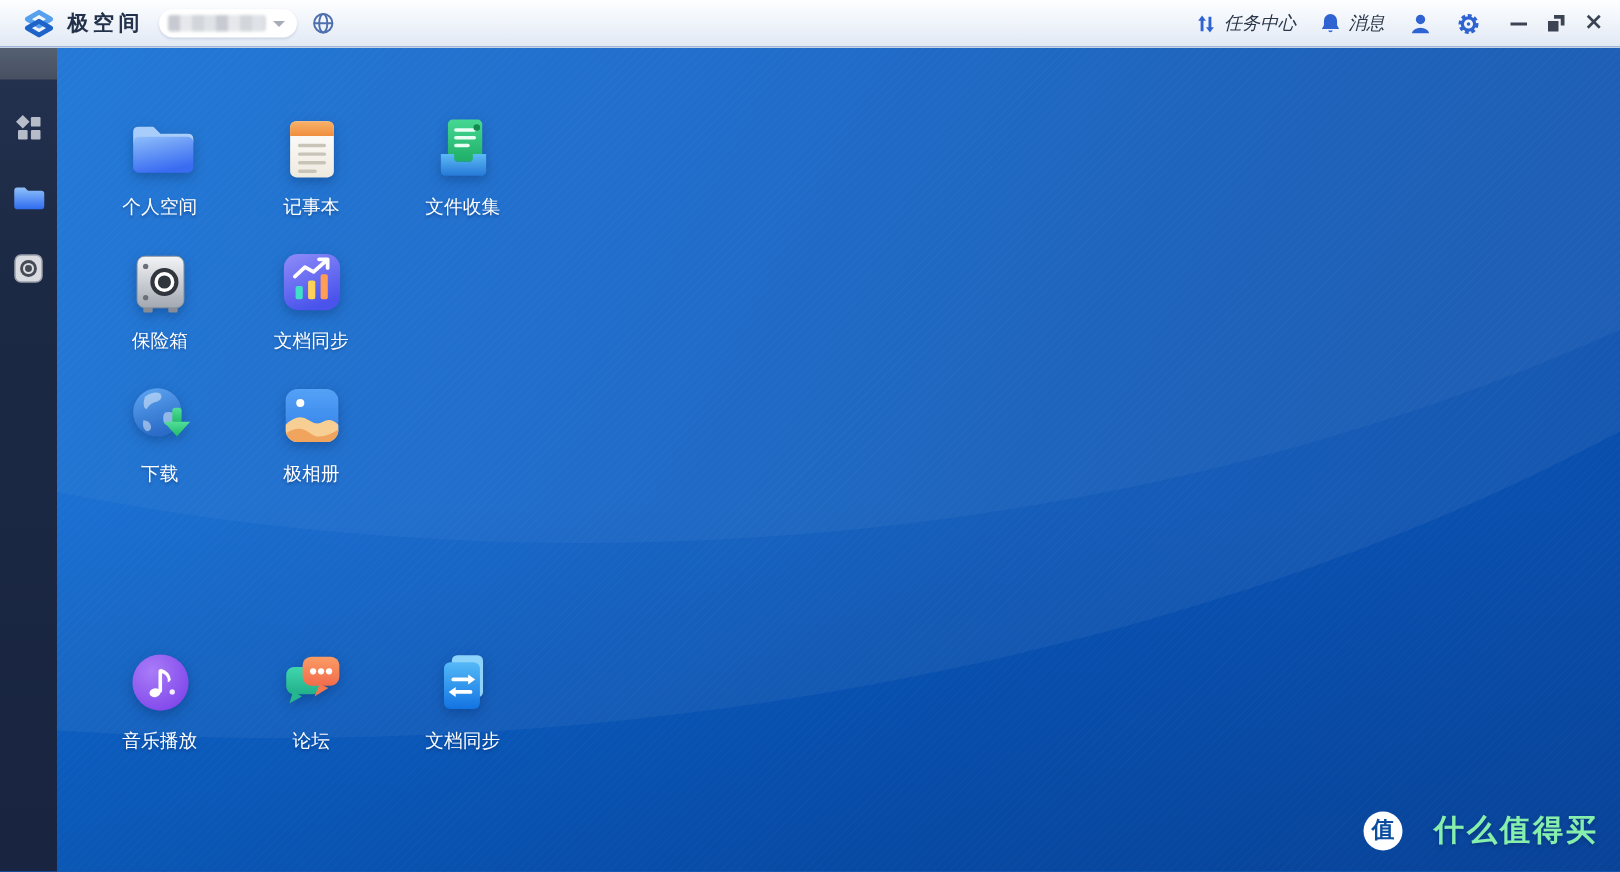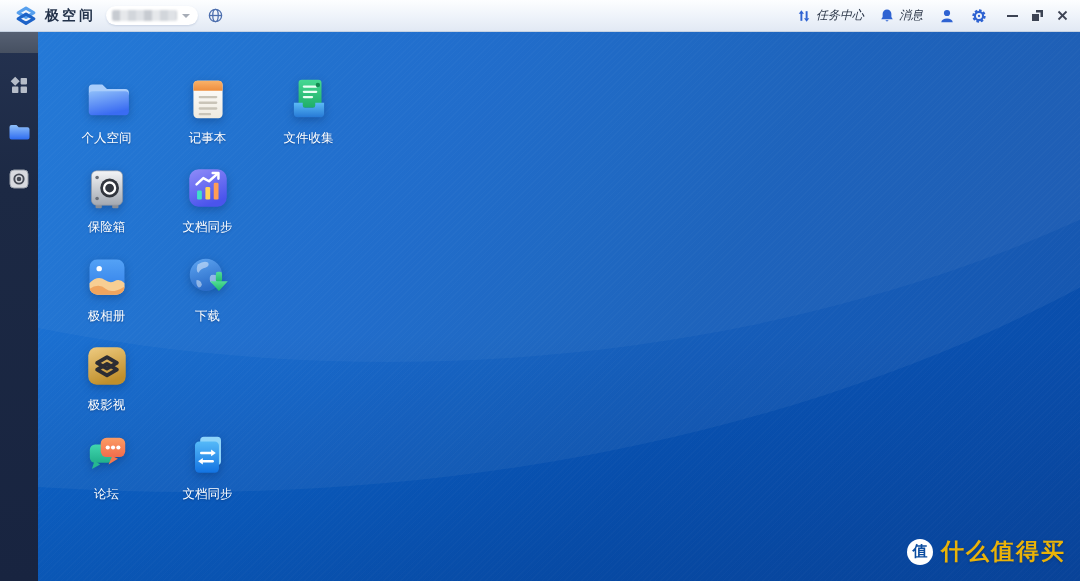--- a/index.html
+++ b/index.html
@@ -51,21 +51,21 @@
   .icon-grid { position:absolute; left:18px; top:26px; }
   .icon-row { display:flex; height:89px;align-items:flex-end; }
   .app-cell { width:101px; display:flex; flex-direction:column; align-items:center; padding-top:4px; cursor:pointer; }
   .app-icon { width:50px; height:50px; filter:drop-shadow(0 3px 4px rgba(0,25,70,.28)); }
   .app-label { margin-top:6px; font-size:12.5px; color:#ffffff; text-shadow:0 1px 2px rgba(0,30,80,.4); white-space:nowrap; }
 
   
   .watermark { position:absolute; right:14px; bottom:14px; display:flex; align-items:center; gap:8px; z-index:25; }
   .wm-badge { width:26px; height:26px; border-radius:50%; background:#ffffff; display:flex; align-items:center; justify-content:center;
     font-size:15px; font-weight:bold; color:#0c4da0; }
-  .wm-text { font-size:23px; font-weight:bold; color:#eab308; letter-spacing:2px; text-shadow:0 1px 3px rgba(0,20,60,.3); }
+  .wm-text { font-size:20px; font-weight:bold; color:#86efac; letter-spacing:2px; text-shadow:0 1px 3px rgba(0,20,60,.3);margin-left:13px; }
 </style>
 </head>
 <body>
 
 <div class="topbar">
   <svg class="logo" viewBox="0 0 26 26">
     <g fill="none" stroke-linejoin="round">
       <path d="M4.5 9.5 L13 4.5 L21.5 9.5 L13 14.5 Z" stroke="#57a0ee" stroke-width="3.4"></path>
       <path d="M4.5 16 L13 11 L21.5 16 L13 21 Z" stroke="#1d63c8" stroke-width="3.4"></path>
     </g>
@@ -278,82 +278,82 @@
           <polyline points="28.5,9.5 34,9.5 34,15" fill="none" stroke="#ffffff" stroke-width="2.4" stroke-linecap="round" stroke-linejoin="round"></polyline>
         </svg>
         <span class="app-label">文档同步</span>
       </div>
     </div>
 
     <div class="icon-row">
       <div class="app-cell">
         <svg class="app-icon" viewBox="0 0 48 48">
           <defs>
+            <linearGradient id="g9" x1="0" y1="0" x2="0.3" y2="1">
+              <stop offset="0" stop-color="#5fa6f2"></stop>
+                <stop offset="1" stop-color="#2a6cc8"></stop>
+              </linearGradient>
+            <linearGradient id="g9b" x1="0" y1="0" x2="0" y2="1">
+              <stop offset="0" stop-color="#52de97"></stop>
+                <stop offset="1" stop-color="#1fb96a"></stop>
+              </linearGradient>
+          </defs>
+          <circle cx="22" cy="22" r="15.5" fill="url(#g9)"></circle>
+          <g fill="rgba(255,255,255,0.45)">
+            <path d="M14 12 q6-4 10-2 q2 3-2 5 q-5 1-7 5 q-3-1-1-8 z"></path>
+            <path d="M27 22 q5-1 7 2 q1 4-3 6 q-4 1-5-2 q-1-4 1-6 z"></path>
+            <path d="M13 27 q4 0 5 4 q0 3-3 3 q-3-2-2-7 z"></path>
+          </g>
+          <rect x="31.5" y="19" width="6" height="10" rx="2" fill="url(#g9b)"></rect>
+          <path d="M34.5 37.5 l-8.5-9.5 h17 z" fill="url(#g9b)"></path>
+        </svg>
+        <span class="app-label">下载</span>
+      </div>
+      <div class="app-cell">
+        <svg class="app-icon" viewBox="0 0 48 48">
+          <defs>
             <linearGradient id="g8" x1="0" y1="0" x2="0" y2="1">
               <stop offset="0" stop-color="#54a2f6"></stop>
                 <stop offset="1" stop-color="#2f7de8"></stop>
               </linearGradient>
             <clipPath id="c8">
                 <rect x="7" y="7" width="34" height="34" rx="8"></rect>
               </clipPath>
           </defs>
           <g clip-path="url(#c8)">
             <rect x="7" y="7" width="34" height="34" fill="url(#g8)"></rect>
             <circle cx="16.5" cy="16" r="2.6" fill="#ffffff"></circle>
             <path d="M7 30 q8-8 15-3 q5 3.5 9 1 q5-3 10 2 v12 h-34 z" fill="#f7ce93"></path>
             <path d="M7 35.5 q9-6 16 0 q6 5 18-2.5 v9 h-34 z" fill="#f0a45e"></path>
           </g>
         </svg>
         <span class="app-label">极相册</span>
       </div>
-      <div class="app-cell">
-        <svg class="app-icon" viewBox="0 0 48 48">
-          <defs>
-            <linearGradient id="g9" x1="0" y1="0" x2="0.3" y2="1">
-              <stop offset="0" stop-color="#5fa6f2"></stop>
-                <stop offset="1" stop-color="#2a6cc8"></stop>
-              </linearGradient>
-            <linearGradient id="g9b" x1="0" y1="0" x2="0" y2="1">
-              <stop offset="0" stop-color="#52de97"></stop>
-                <stop offset="1" stop-color="#1fb96a"></stop>
-              </linearGradient>
-          </defs>
-          <circle cx="22" cy="22" r="15.5" fill="url(#g9)"></circle>
-          <g fill="rgba(255,255,255,0.45)">
-            <path d="M14 12 q6-4 10-2 q2 3-2 5 q-5 1-7 5 q-3-1-1-8 z"></path>
-            <path d="M27 22 q5-1 7 2 q1 4-3 6 q-4 1-5-2 q-1-4 1-6 z"></path>
-            <path d="M13 27 q4 0 5 4 q0 3-3 3 q-3-2-2-7 z"></path>
-          </g>
-          <rect x="31.5" y="19" width="6" height="10" rx="2" fill="url(#g9b)"></rect>
-          <path d="M34.5 37.5 l-8.5-9.5 h17 z" fill="url(#g9b)"></path>
-        </svg>
-        <span class="app-label">下载</span>
-      </div>
     </div>
 
     <div class="icon-row">
-      <div class="app-cell">
-        <svg class="app-icon" viewBox="0 0 48 48">
-          <defs>
-              <linearGradient id="g11" x1="0" y1="0" x2="0.35" y2="1">
-            <stop offset="0" stop-color="#eecb81"></stop>
-                <stop offset="1" stop-color="#c08f2c"></stop>
-              </linearGradient>
-            </defs>
-          <rect x="6" y="6" width="36" height="36" rx="8" fill="url(#g11)"></rect>
-          <g fill="none" stroke="#2c2c33" stroke-width="3.6" stroke-linejoin="round">
-            <path d="M14.5 21 L24 15.5 L33.5 21 L24 26.5 Z"></path>
-            <path d="M14.5 27.5 L24 22 L33.5 27.5 L24 33 Z"></path>
-          </g>
-        </svg>
-        <span class="app-label">极影视</span>
-      </div>
     </div>
 
     <div class="icon-row">
+      <div class="app-cell">
+        <svg class="app-icon" viewBox="0 0 48 48">
+          <defs>
+              <radialGradient id="g14" cx="0.35" cy="0.3" r="0.9">
+            <stop offset="0" stop-color="#a97cf8"></stop>
+                <stop offset="1" stop-color="#7a3ee8"></stop>
+              </radialGradient>
+            </defs>
+          <circle cx="24" cy="24" r="18" fill="url(#g14)"></circle>
+          <ellipse cx="20.5" cy="30.5" rx="3.6" ry="2.8" fill="#ffffff" transform="rotate(-14 20.5 30.5)"></ellipse>
+          <rect x="22.7" y="15.5" width="2.3" height="15" rx="1.1" fill="#ffffff"></rect>
+          <path d="M24 15.2 q6 1.6 6.6 7 q-0.7 1.3-2 1.7 q0.7-5-4.6-6.2 z" fill="#ffffff"></path>
+          <circle cx="31.5" cy="30" r="1.7" fill="#ffffff" opacity="0.9"></circle>
+        </svg>
+        <span class="app-label">音乐播放</span>
+      </div>
       <div class="app-cell">
         <svg class="app-icon" viewBox="0 0 48 48">
           <defs>
             <linearGradient id="g15a" x1="0" y1="0" x2="0" y2="1">
               <stop offset="0" stop-color="#41d6ae"></stop>
                 <stop offset="1" stop-color="#21b08a"></stop>
               </linearGradient>
             <linearGradient id="g15b" x1="0" y1="0" x2="0" y2="1">
               <stop offset="0" stop-color="#fb9c64"></stop>
                 <stop offset="1" stop-color="#f26c4c"></stop>

